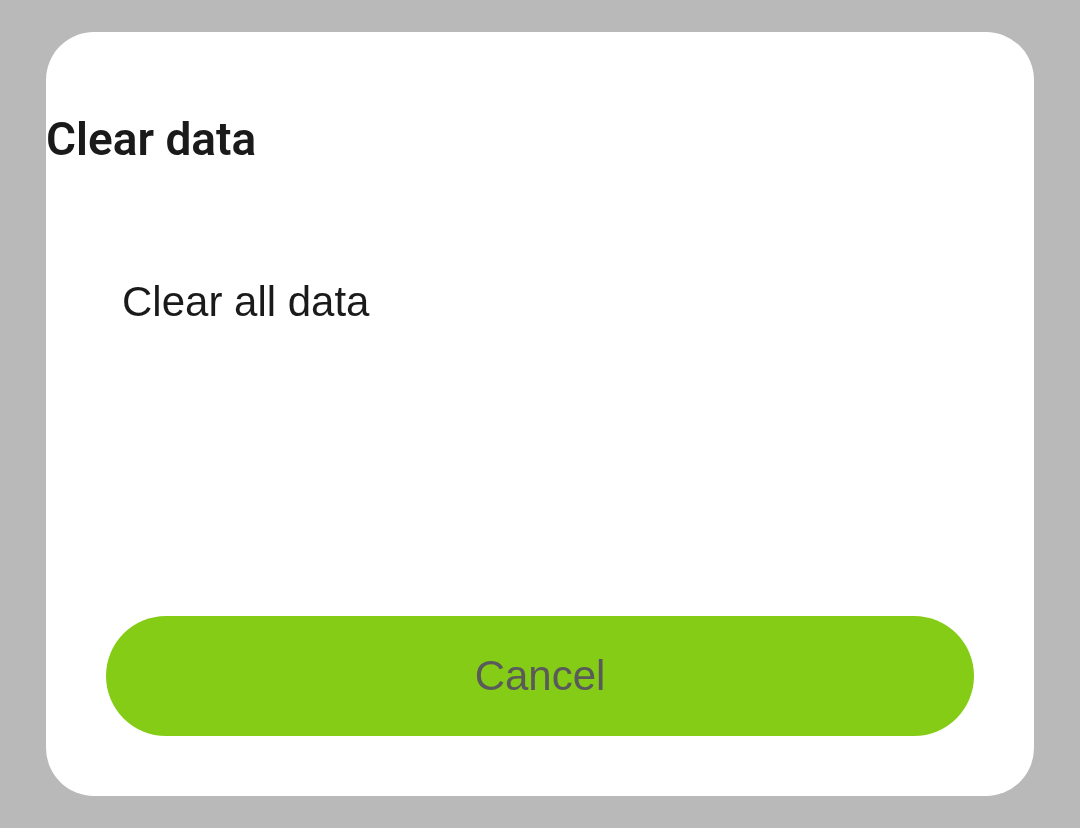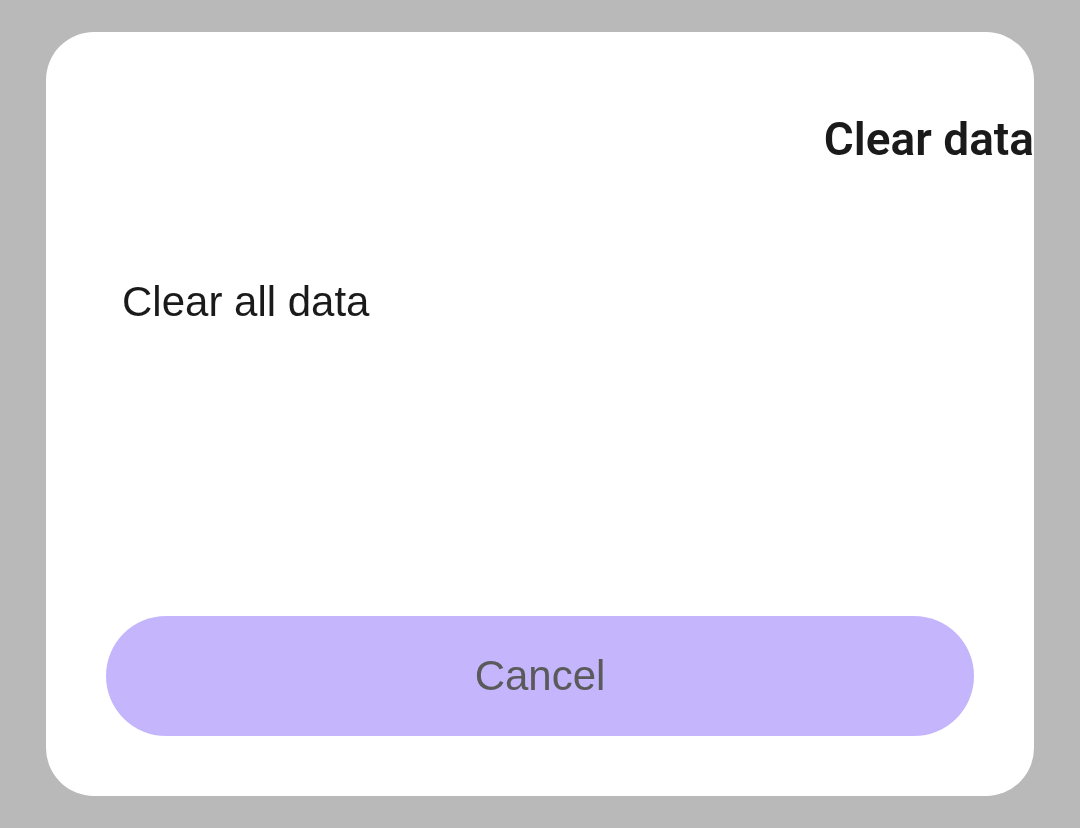--- a/index.html
+++ b/index.html
@@ -22,21 +22,21 @@
       width: 988px;
       height: 764px;
       padding: 80px 0 40px 0;
       display: flex;
       flex-direction: column;
     }
     .dialog-title {
       font-size: 46px;
       font-weight: 600;
       color: #1a1a1a;
-      text-align: right;
+      text-align: left;
       margin-bottom: 100px;
     }
     .options {
       display: flex;
       flex-direction: column;
       padding: 0 60px;
     }
     .option-item {
       font-size: 42px;
       font-weight: 500;
@@ -50,21 +50,21 @@
     }
     .option-highlighted {
       outline: 10px solid #f13c1f;
       outline-offset: -5px;
     }
     .spacer {
       flex: 1;
     }
     .cancel-button {
       margin: 0 60px 20px 60px;
-      background: #c4b5fd;
+      background: #84cc16;
       border: none;
       border-radius: 60px;
       height: 120px;
       font-size: 42px;
       font-weight: 500;
       color: #5a5a5a;
       cursor: pointer;
     }
   </style>
 </head>

